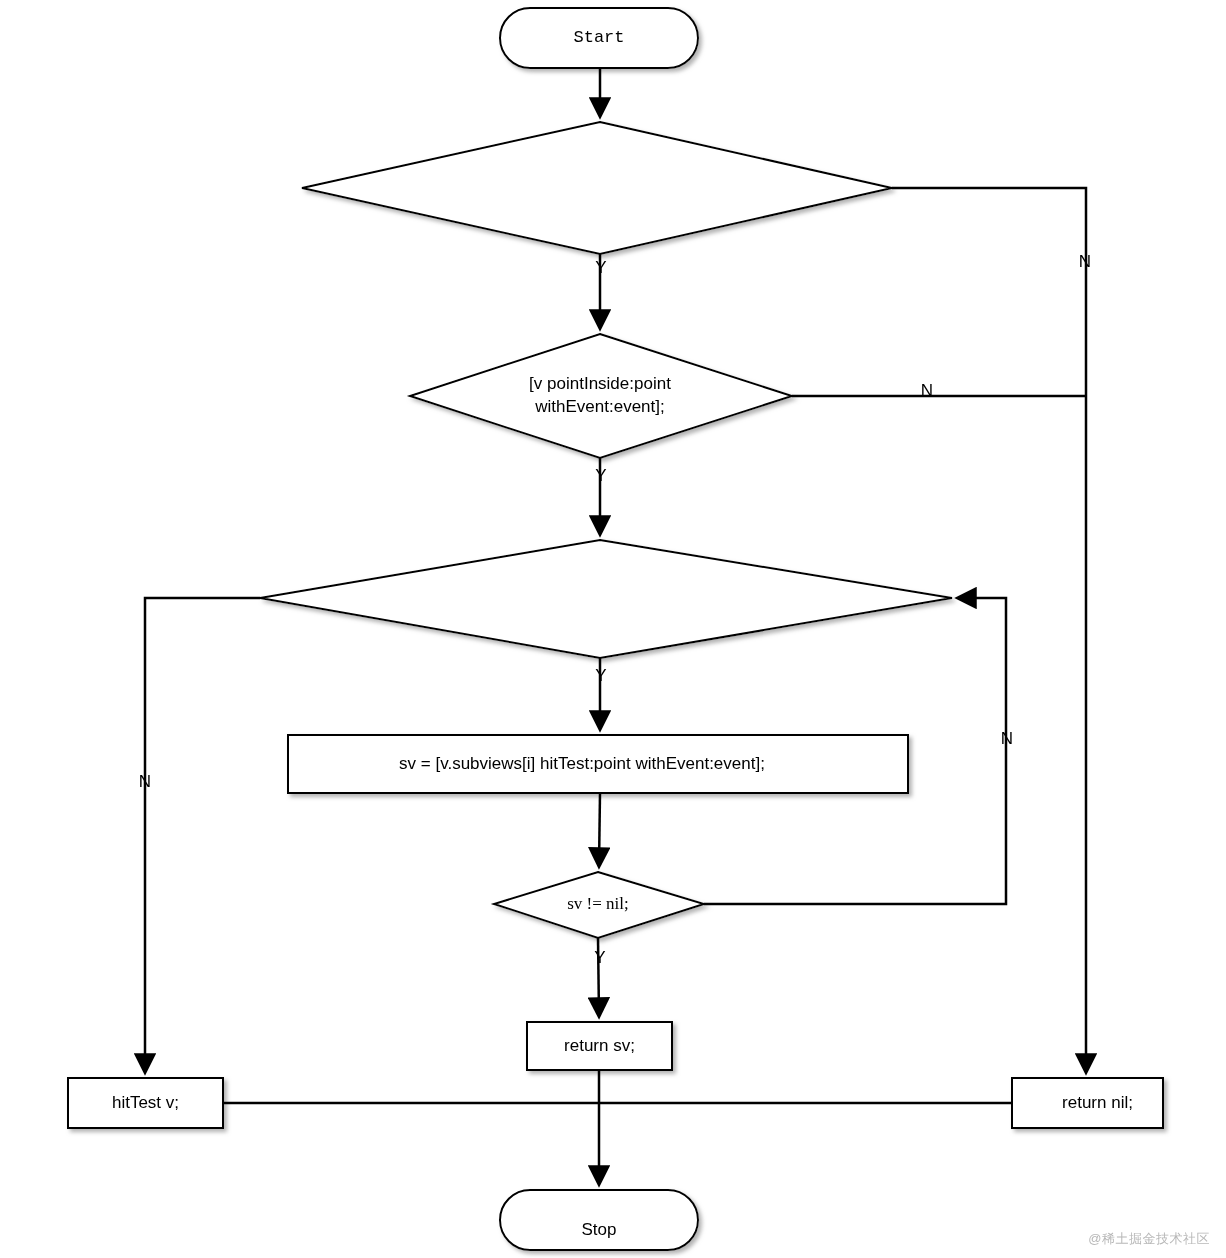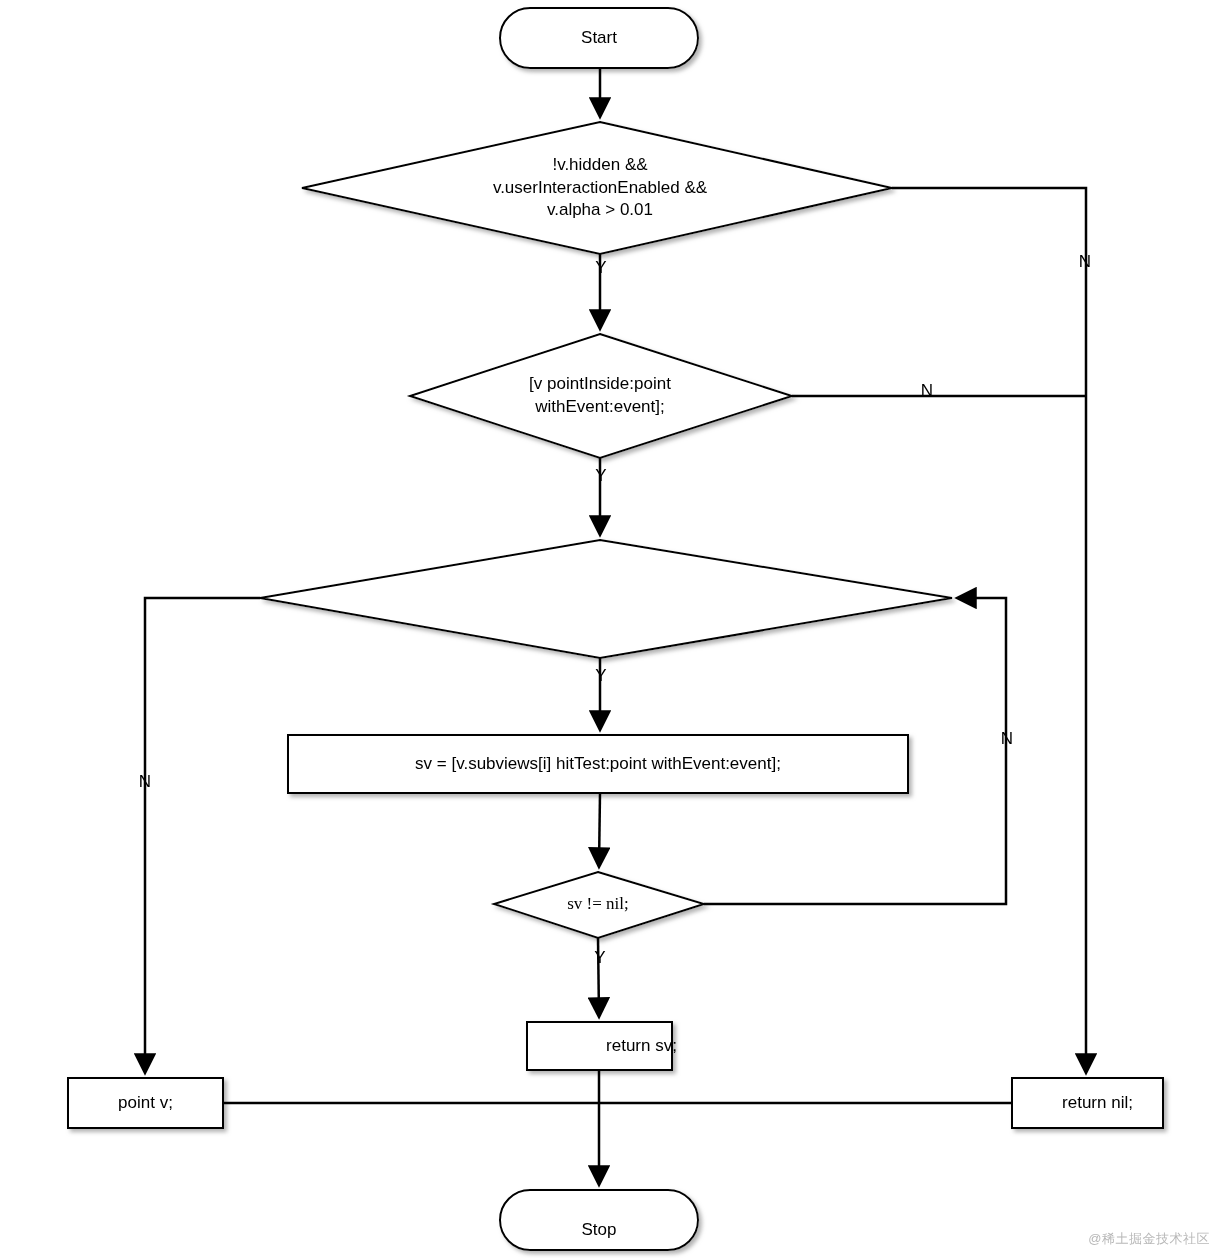--- a/index.html
+++ b/index.html
@@ -112,37 +112,34 @@
       <path d="M 598 938 L 599 1016" marker-end="url(#arrow)"></path>
 
       <path d="M 599 1070 L 599 1184" marker-end="url(#arrow)"></path>
 
       <path d="M 223 1103 L 599 1103"></path>
 
       <path d="M 1012 1103 L 599 1103"></path>
     </g>
   </svg>
 
-  <div class="node-label" style="left:500px; top:8px; width:198px; height:60px;">Start</div>
+  <div class="node-label" style="left:500px; top:8px; width:198px; height:60px;font-family:Liberation Mono, monospace;">Start</div>
 
-  <div class="node-label" style="left:420px; top:140px; width:360px; height:96px;">!v.hidden &amp;&amp;
-v.userInteractionEnabled &amp;&amp;
-v.alpha &gt; 0.01</div>
 
   <div class="node-label" style="left:460px; top:362px; width:280px; height:68px;">[v pointInside:point
 withEvent:event];</div>
 
 
-  <div class="node-label" style="left:304px; top:735px; width:588px; height:58px;">sv = [v.subviews[i] hitTest:point withEvent:event];</div>
+  <div class="node-label" style="left:288px; top:735px; width:588px; height:58px;">sv = [v.subviews[i] hitTest:point withEvent:event];</div>
 
   <div class="node-label" style="left:508px; top:888px; width:180px; height:32px;font-family:Liberation Serif, serif;">sv != nil;</div>
 
-  <div class="node-label" style="left:527px; top:1022px; width:145px; height:48px;padding-left:42px;">return sv;</div>
+  <div class="node-label" style="left:527px; top:1022px; width:145px; height:48px;">return sv;</div>
 
-  <div class="node-label" style="left:68px; top:1078px; width:155px; height:50px;">point v;</div>
+  <div class="node-label" style="left:68px; top:1078px; width:155px; height:50px;">hitTest v;</div>
 
   <div class="node-label" style="left:1012px; top:1078px; width:151px; height:50px;padding-left:10px;">return nil;</div>
 
   <div class="node-label" style="left:500px; top:1190px; width:198px; height:60px;margin-top:10px;">Stop</div>
 
   <div class="edge-label" style="left:586px; top:258px; width:30px;">Y</div>
 
   <div class="edge-label" style="left:1070px; top:252px; width:30px;">N</div>
 
   <div class="edge-label" style="left:586px; top:466px; width:30px;">Y</div>

